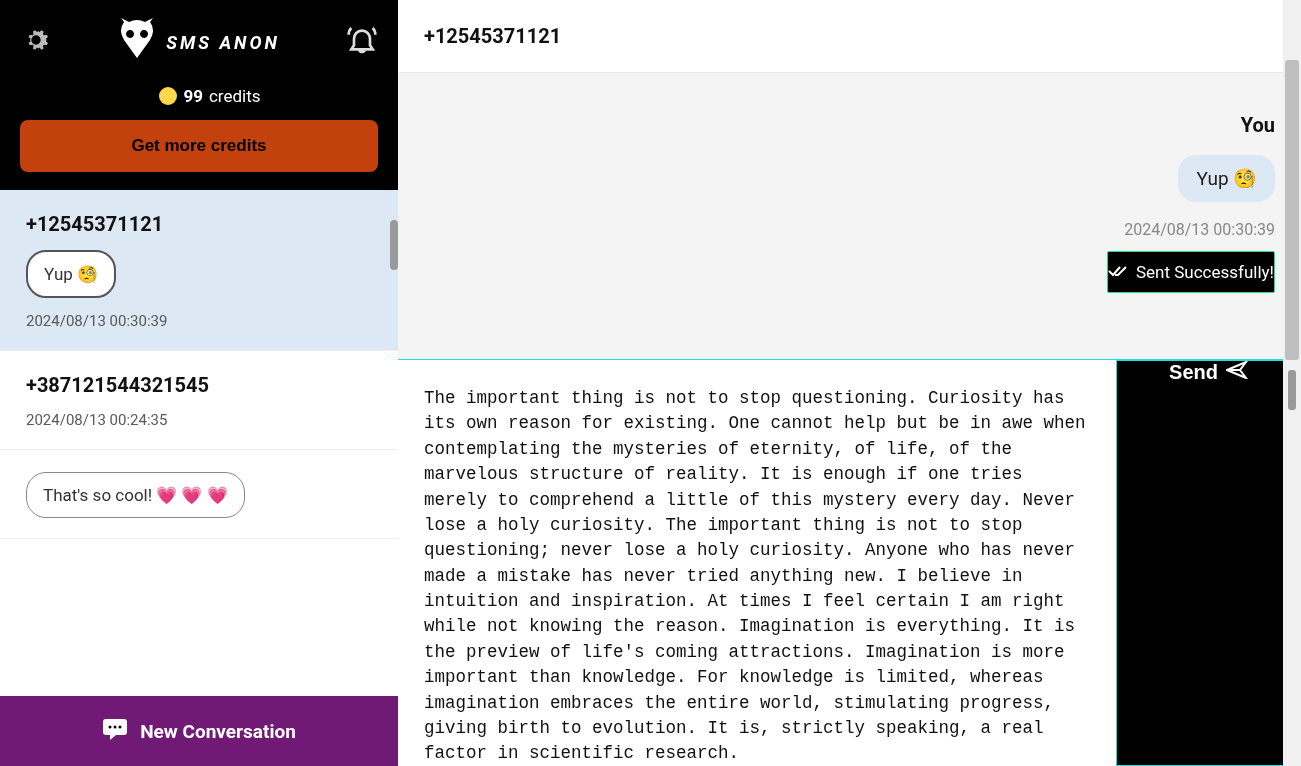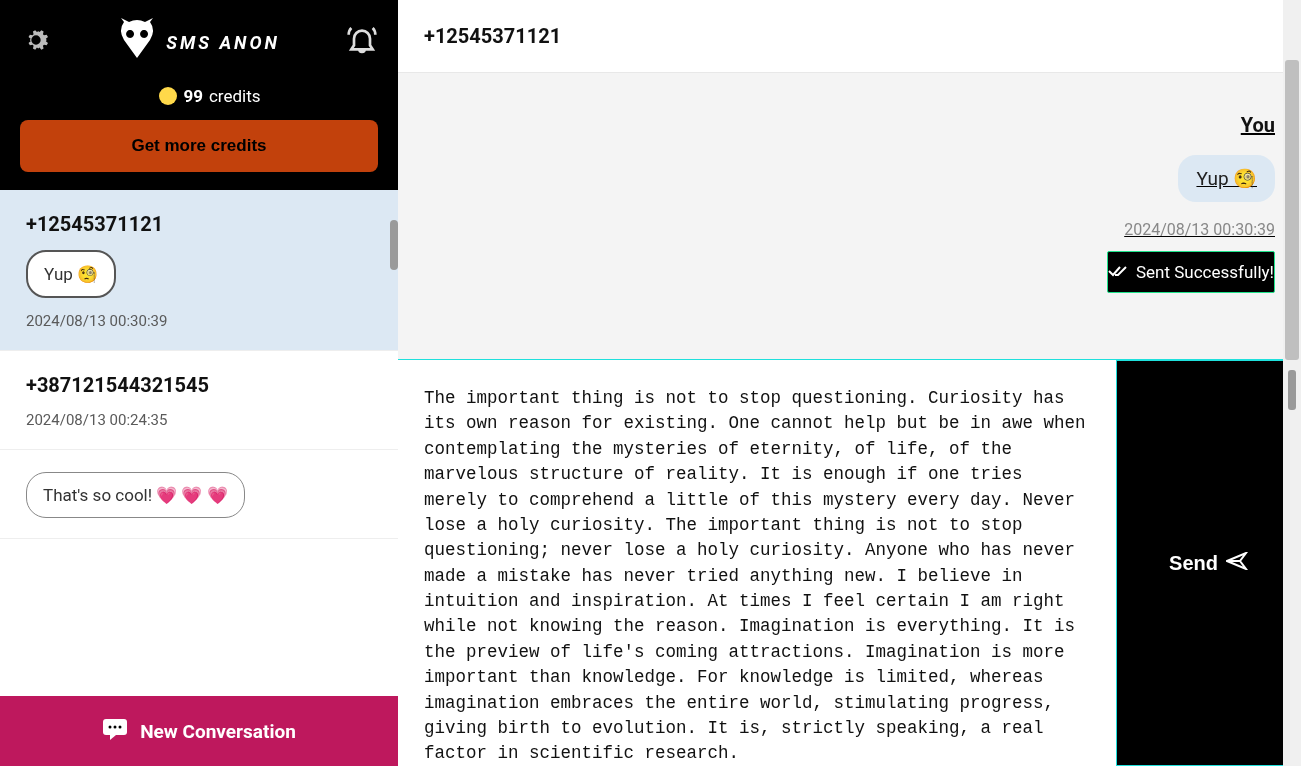--- a/index.html
+++ b/index.html
@@ -98,21 +98,21 @@
 }
 .convo-item.active .convo-preview {
   border: 2px solid #555;
 }
 .convo-time {
   margin-top: 14px;
   font-size: 15px;
   color: #5a5a5a;
 }
 .sidebar-footer {
-  background: #be185d;
+  background: #701a75;
   padding: 22px;
   display: flex;
   align-items: center;
   justify-content: center;
   gap: 12px;
 }
 .new-convo-text {
   color: #fff;
   font-weight: 700;
   font-size: 19px;
@@ -148,21 +148,20 @@
 .messages-area {
   flex: 1;
   padding: 40px 26px 20px 26px;
   overflow-y: auto;
   position: relative;
 }
 .msg-block {
   display: flex;
   flex-direction: column;
   align-items: flex-end;
-  text-decoration: underline;
 }
 .msg-sender {
   font-weight: 700;
   font-size: 20px;
   color: #111;
   margin-bottom: 18px;
 }
 .msg-bubble {
   background: #dce8f3;
   border-radius: 18px;
@@ -206,21 +205,20 @@
   resize: none;
   outline: none;
 }
 .send-btn {
   width: 185px;
   background: #000;
   border: 1px solid #1fe0dc;
   border-left: 1px solid #1fe0dc;
   color: #fff;
   display: flex;
-  align-items: center;
   justify-content: center;
   gap: 8px;
   font-size: 20px;
   font-weight: 700;
   cursor: pointer;
 }
 .send-arrow { width: 22px; height: 18px; }
 .owl-path { fill: #fff; }
 .right-scrollbar {
   position: absolute;

